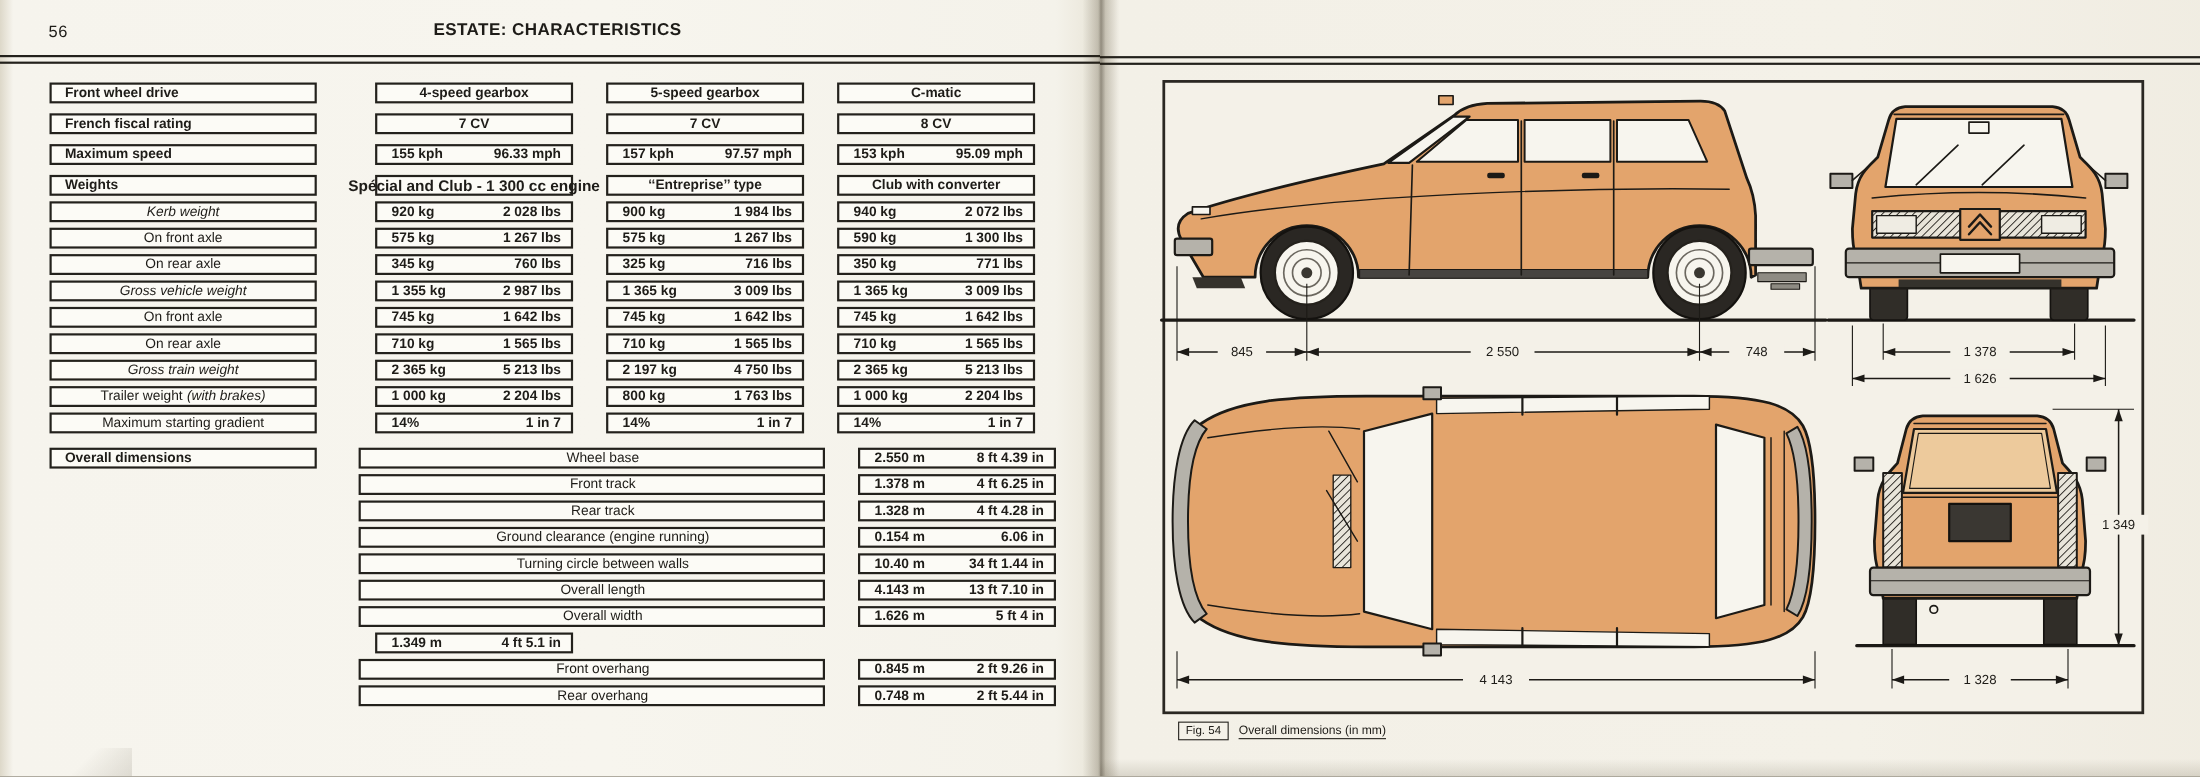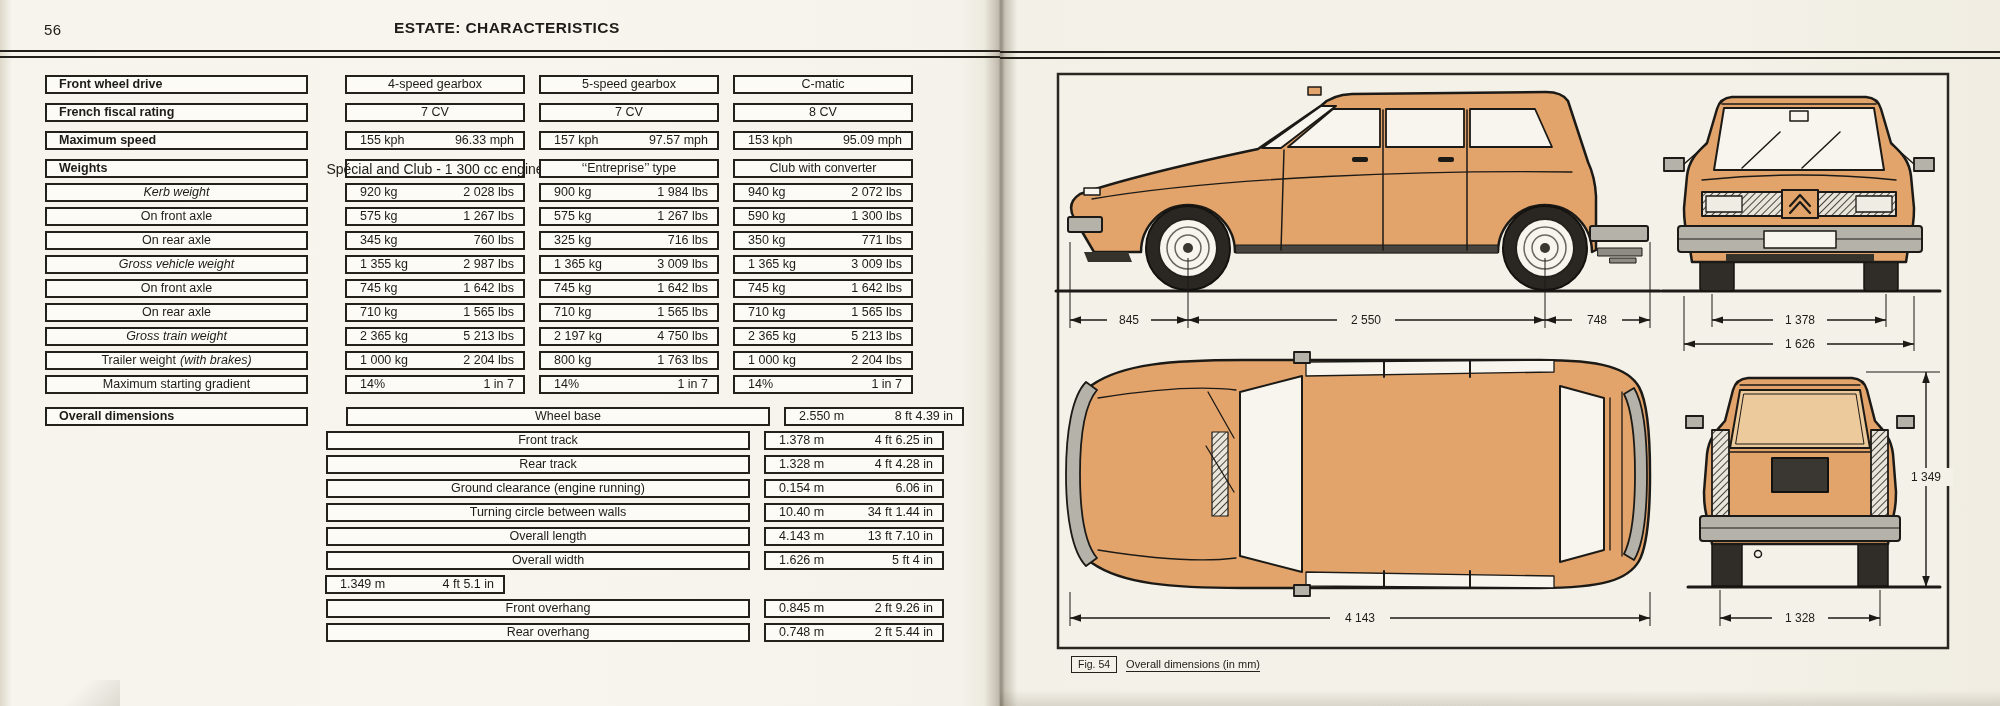--- a/index.html
+++ b/index.html
@@ -26,25 +26,25 @@
   .rule.rgt{top:51px;}
 
   
   .tbl{position:absolute;left:45px;top:75px;width:930px;}
   .row{display:flex;height:19px;margin-bottom:9px;}
   .row.w{margin-bottom:5px;}
   .row.gap{margin-bottom:13px;}
   .box{box-sizing:border-box;border:2px solid #23211c;background:#fcfbf6;
        display:flex;align-items:center;justify-content:center;
        font-size:12.5px;line-height:1;white-space:nowrap;}
-  .lab{width:263px;justify-content:flex-start;padding-left:12px;font-weight:bold;}
+  .lab{width:243px;justify-content:flex-start;padding-left:12px;font-weight:bold;}
   .lab.c{justify-content:center;padding-left:0;font-weight:normal;}
   .sp{width:23px;}
   .labsp{width:266px;}
-  .cell{width:180px;margin-left:14px;}
+  .cell{width:180px;margin-left:30px;font-weight:bold;}
   .wide{width:424px;margin-left:15px;padding-left:20px;}
   .kv{justify-content:space-between;padding:0 9px 0 13px;}
   .sm{font-size:14px;}
   .it{font-style:italic;}
   .sfx{margin-left:4px;}
 
   
   svg text{font-family:"Liberation Sans",sans-serif;font-size:12px;fill:#1e1c18;}
   .figcap{position:absolute;left:71px;top:656px;display:flex;align-items:center;font-size:11px;}
   .figtag{border:1.5px solid #23211c;padding:1px 6px 2px 6px;font-size:10.5px;background:#f4f1e8;}

